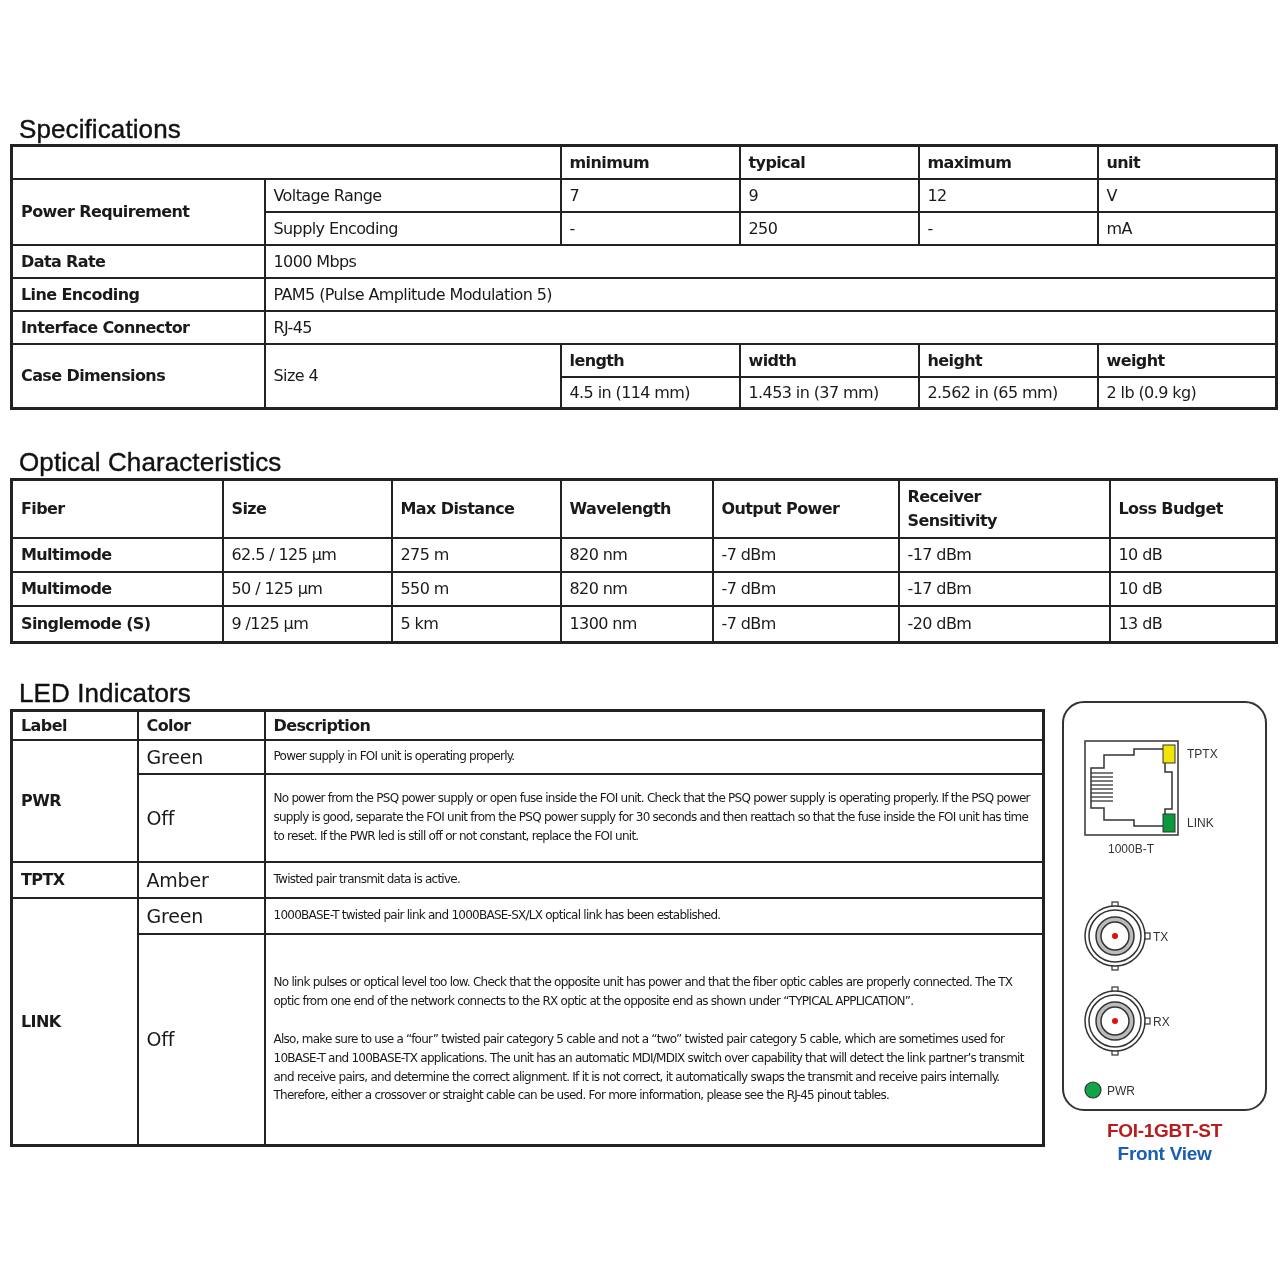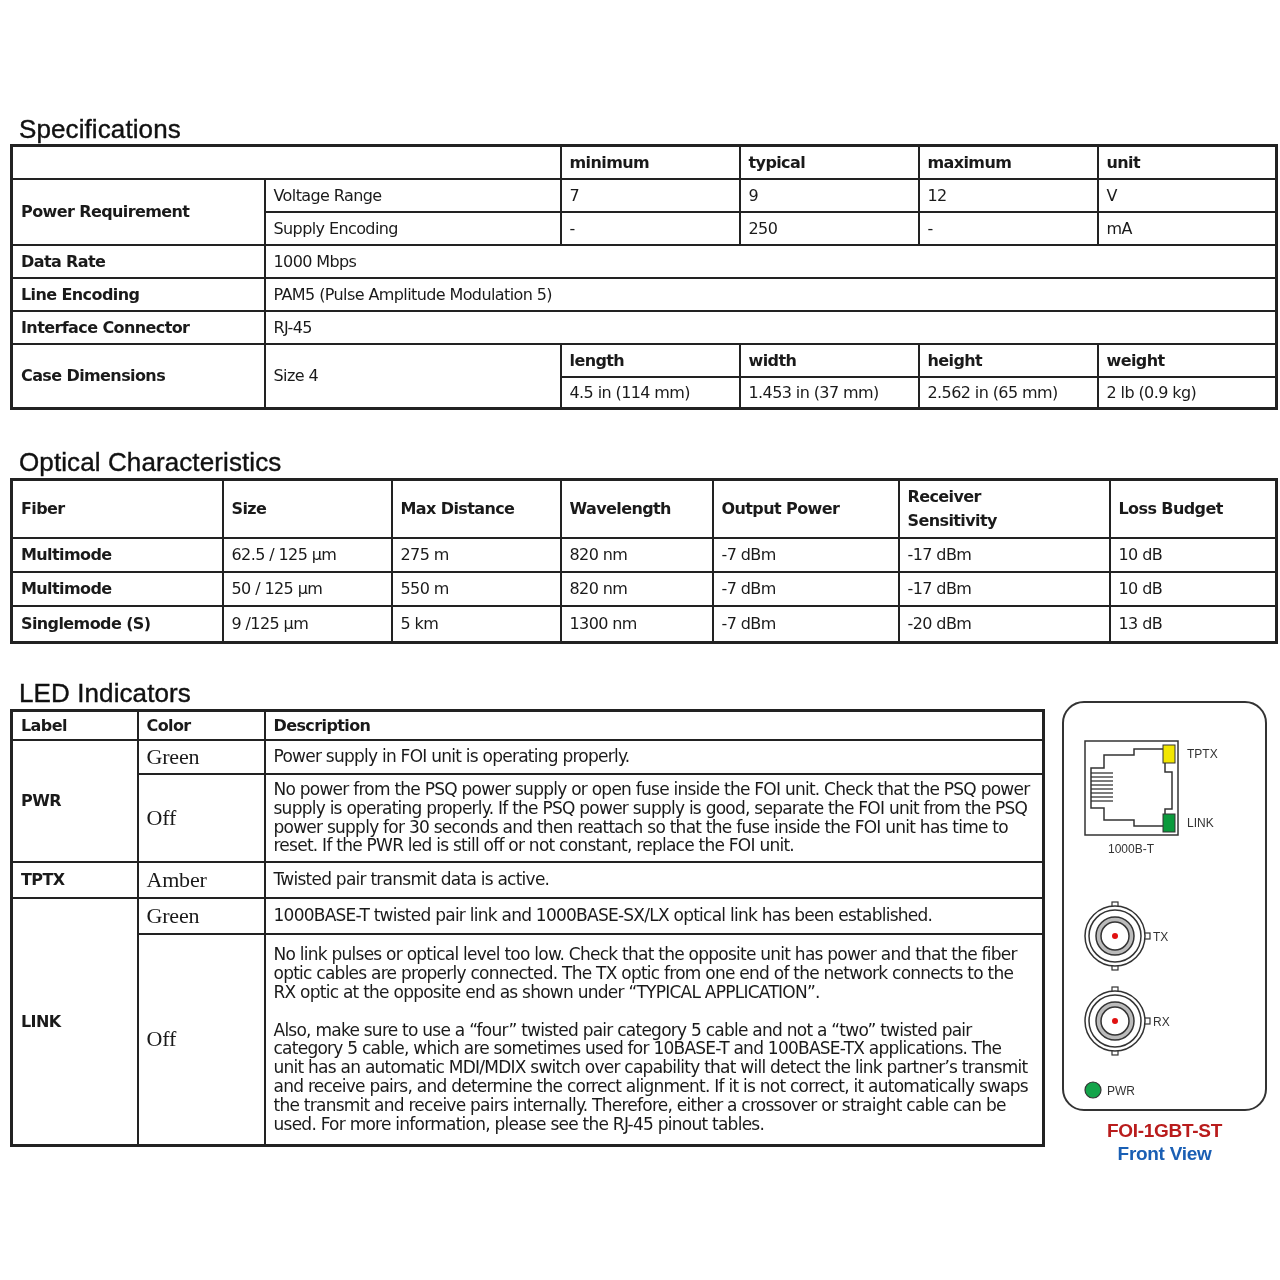--- a/index.html
+++ b/index.html
@@ -27,22 +27,22 @@
 
   
   #opt { left: 10px; top: 478px; width: 1265px; }
   #opt tr.hdr { height: 58px; }
   #opt tr.d { height: 34px; }
   #opt tr.d3 { height: 37px; }
 
   
   #led { left: 10px; top: 709px; width: 1032px; }
   #led td { font-family: "DejaVu Sans", sans-serif; }
-  #led .desc { white-space: normal; line-height: 18.8px; font-size: 17px; letter-spacing: -0.75px; padding: 4px 8px; }
-  #led .color { font-size: 22px; letter-spacing: -0.2px; font-family: Liberation Serif, serif; }
+  #led .desc { white-space: normal; line-height: 18.8px; font-size: 12px; letter-spacing: -0.75px; padding: 4px 8px; }
+  #led .color { font-size: 19px; letter-spacing: -0.2px; }
 
   
   #front-panel {
     position: absolute; left: 1062px; top: 701px; width: 205px; height: 410px;
     border: 2px solid #333; border-radius: 22px; background: #fff;
   }
   #front-svg { position: absolute; left: 0; top: 0; }
   .caption {
     position: absolute; left: 1062px; width: 205px; text-align: center;
     font-family: "Liberation Sans", sans-serif; font-weight: 700; font-size: 19px; color: #1a5fb4;

